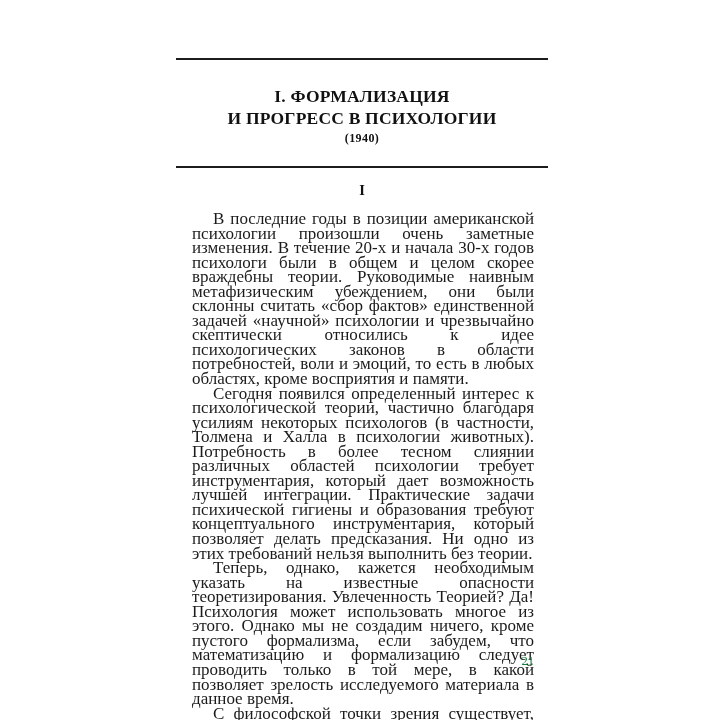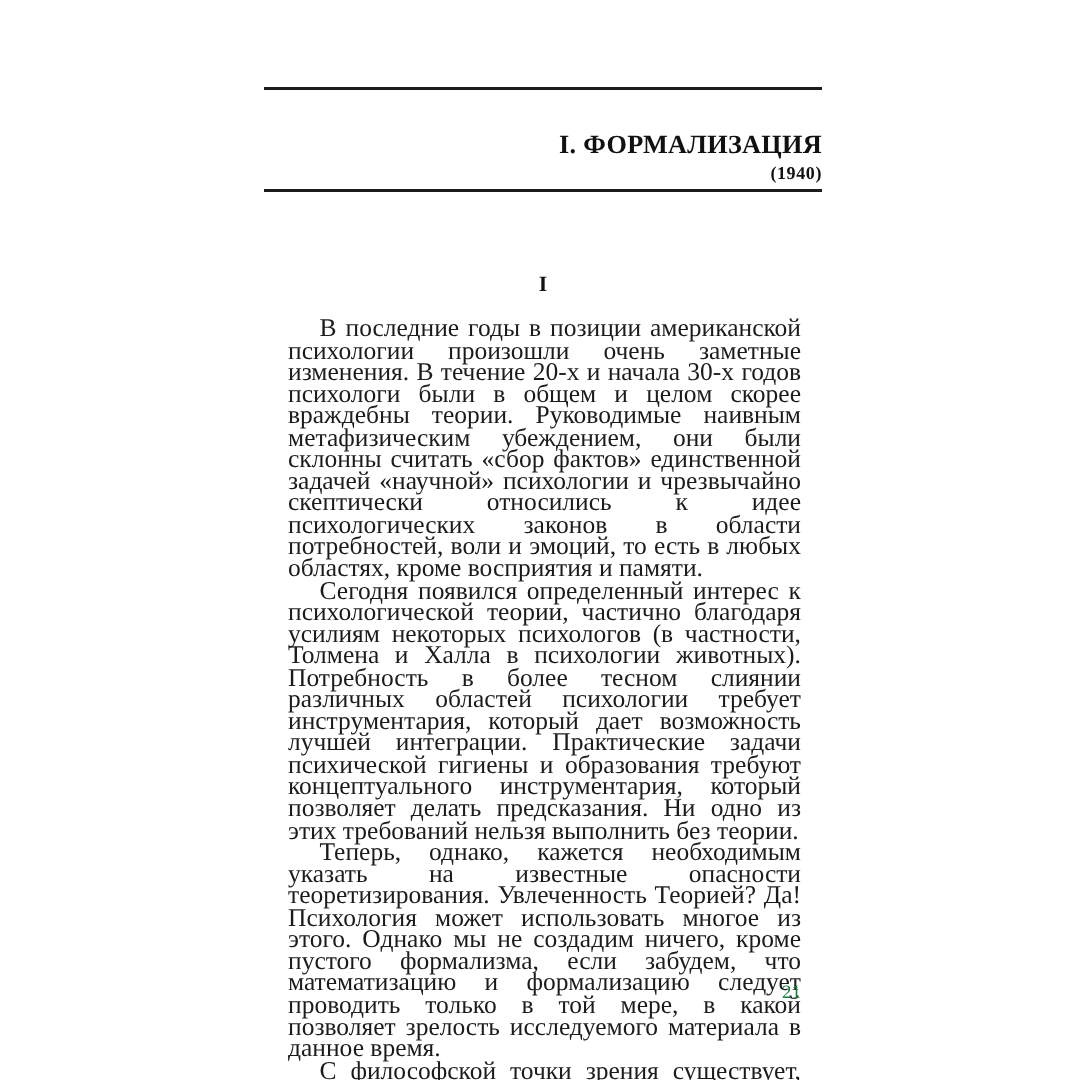--- a/index.html
+++ b/index.html
@@ -39,27 +39,27 @@
     border: 0;
     border-top: 2.2px solid #1c1c1c;
     margin: 0;
   }
 
   .rule-bottom {
     border-top: 2.2px solid #1c1c1c;
   }
 
   .chapter-title {
-    text-align: right;
+    text-align: center;
     font-weight: bold;
     font-size: 17.5px;
     line-height: 1.28;
     letter-spacing: 0.2px;
     padding-top: 25px;
-    padding-bottom: 2px;
+    padding-bottom: 20px;
     color: #111111;
   }
   .chapter-title .tline {
     display: block;
     white-space: nowrap;
   }
   .chapter-title .tyear {
     display: block;
     font-size: 12px;
     letter-spacing: 0.4px;
@@ -110,20 +110,21 @@
 </style>
 </head>
 <body>
 
 <div class="page">
 
   <div class="title-block">
     <hr class="rule rule-top">
     <div class="chapter-title">
       <span class="tline">I. ФОРМАЛИЗАЦИЯ</span>
+      <span class="tline">И ПРОГРЕСС В ПСИХОЛОГИИ</span>
       <span class="tyear">(1940)</span>
     </div>
     <hr class="rule rule-bottom">
   </div>
 
   <div class="section-number">I</div>
 
   <div class="body-text">
     <p>В последние годы в позиции американской психологии произошли очень заметные изменения. В течение 20-х и начала 30-х годов психологи были в общем и целом скорее враждебны теории. Руководимые наивным метафизическим убеждением, они были склонны считать «сбор фактов» единственной задачей «научной» психологии и чрезвычайно скептически относились к идее психологических законов в области потребностей, воли и эмоций, то есть в любых областях, кроме восприятия и памяти.</p>
     <p>Сегодня появился определенный интерес к психологической теории, частично благодаря усилиям некоторых психологов (в частности, Толмена и Халла в психологии животных). Потребность в более тесном слиянии различных областей психологии требует инструментария, который дает возможность лучшей интеграции. Практические задачи психической гигиены и образования требуют концептуального инструментария, который позволяет делать предсказания. Ни одно из этих требований нельзя выполнить без теории.</p>

